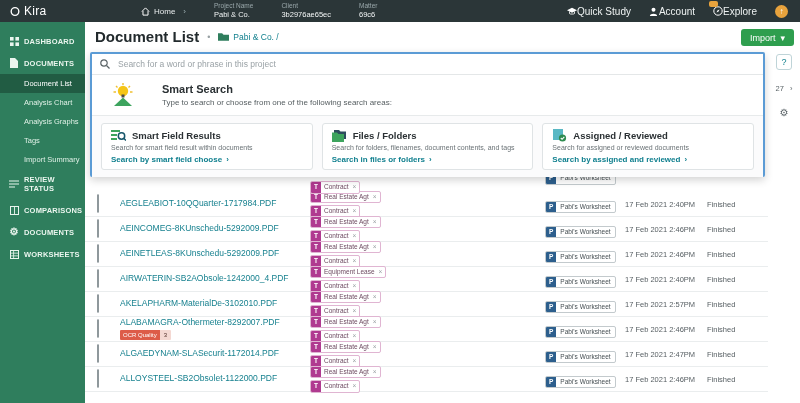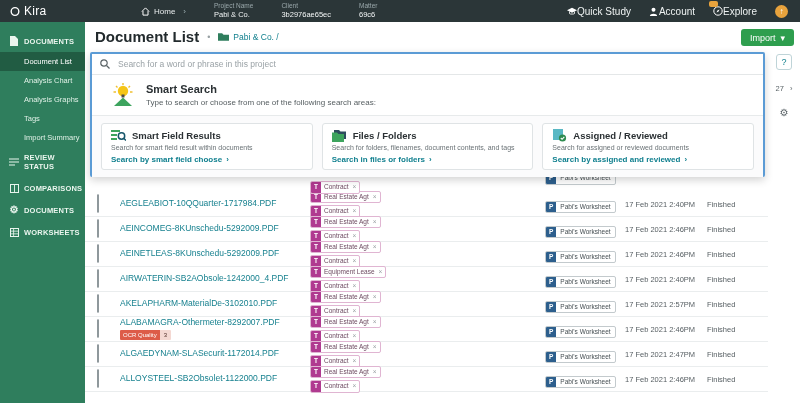--- a/index.html
+++ b/index.html
@@ -40,21 +40,21 @@
   .rail{position:absolute;right:0;top:30px;width:32px;display:flex;flex-direction:column;align-items:center;gap:0;z-index:3;}
   .help-btn{width:16px;height:16px;border:1px solid #bfd4d8;border-radius:3px;color:#12808e;font-size:9px;display:flex;align-items:center;justify-content:center;margin-top:2px;background:#fff;cursor:pointer;}
   .pager{margin-top:14px;font-size:7.5px;color:#5b6468;display:flex;gap:6px;align-items:center;cursor:pointer;}
   .rail-gear{margin-top:14px;font-size:10px;color:#5b6468;cursor:pointer;}
 
   
   .popup{position:absolute;left:5px;top:30px;width:675px;height:125px;background:#fff;border:2px solid #5b9bd5;border-radius:2px;z-index:10;box-shadow:0 3px 8px rgba(0,0,0,.18);display:flex;flex-direction:column;}
   .search-row{display:flex;align-items:center;gap:6px;height:21px;padding:0 8px;border-bottom:1px solid #e4e7e8;flex:0 0 21px;}
   .search-input{border:none;outline:none;flex:1;font-size:8.5px;color:#333;}
   .search-input::placeholder{color:#9aa2a6;}
-  .ss-head{display:flex;align-items:center;gap:10px;padding:7px 18px;flex:0 0 auto;}
+  .ss-head{display:flex;align-items:center;gap:26px;padding:7px 18px;flex:0 0 auto;}
   .ss-title{font-size:11px;font-weight:bold;color:#2b3134;margin-bottom:3px;}
   .ss-sub{font-size:8px;color:#565e61;}
   .panels{flex:1;background:#fbfbfc;border-top:1px solid #e7eaeb;display:flex;gap:9px;padding:7px 9px;}
   .panel{flex:1;background:#fff;border:1px solid #dfe3e5;border-radius:3px;padding:5px 9px;cursor:pointer;}
   .panel-head{display:flex;align-items:center;gap:6px;}
   .panel-title{font-size:9.5px;font-weight:bold;color:#2b3134;}
   .panel-desc{font-size:7px;color:#6a7276;margin:2px 0 4px 0;}
   .panel-link{font-size:8px;font-weight:bold;color:#0f7f8e;display:flex;align-items:center;gap:4px;}
 
   
@@ -146,20 +146,31 @@
       </div>
       <div class="upload-circle">
         <span>↑</span>
       </div>
     </div>
   </div>
 
   <div class="sidebar">
     <div class="side-item">
       <span class="side-icon">
+        <svg width="9" height="9" viewBox="0 0 10 10">
+            <rect x="0" y="0" width="4" height="4" fill="#eaf5ee"></rect>
+            <rect x="6" y="0" width="4" height="4" fill="#eaf5ee"></rect>
+            <rect x="0" y="6" width="4" height="4" fill="#eaf5ee"></rect>
+            <rect x="6" y="6" width="4" height="4" fill="#eaf5ee"></rect>
+          </svg>
+      </span>
+      <span>DASHBOARD</span>
+    </div>
+    <div class="side-item">
+      <span class="side-icon">
         <svg width="8" height="10" viewBox="0 0 8 10">
             <path d="M0 0 H5 L8 3 V10 H0 Z" fill="#eaf5ee"></path>
           </svg>
       </span>
       <span>DOCUMENTS</span>
     </div>
     <div class="side-sub active">Document List</div>
     <div class="side-sub">Analysis Chart</div>
     <div class="side-sub">Analysis Graphs</div>
     <div class="side-sub">Tags</div>

